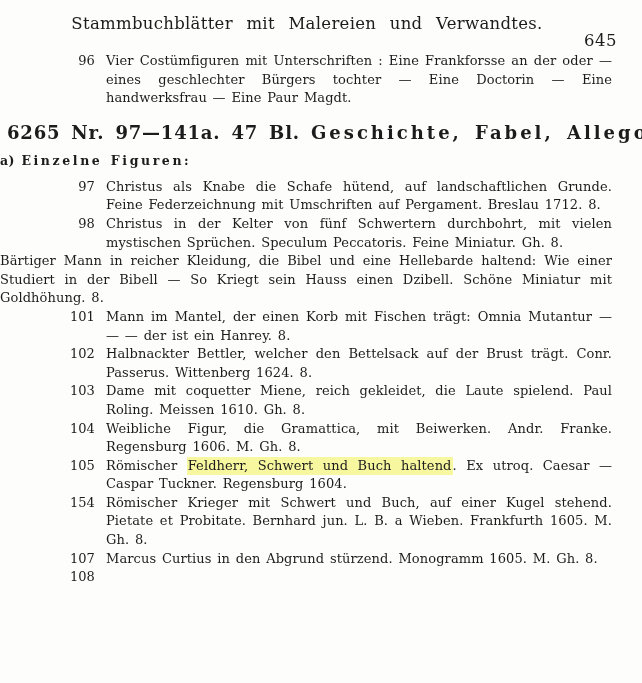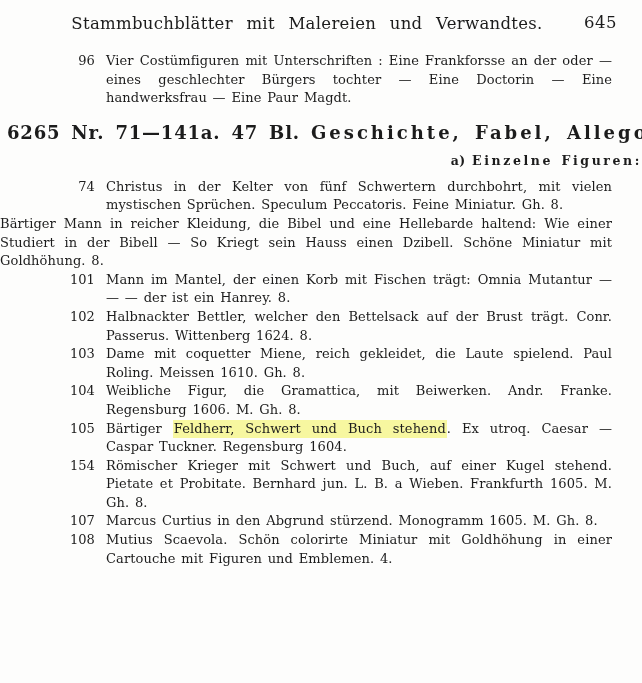--- a/index.html
+++ b/index.html
@@ -25,21 +25,21 @@
     padding-top: 13px;
     height: 24px;
     text-align: center;
     font-size: 16.5px;
     line-height: 22px;
     word-spacing: 8px;
     letter-spacing: 0.3px;
   }
   .running-head .title { display: inline-block; transform: translateX(-14px); }
   .running-head .pagenum {
-    position: absolute; right: 25px; top: 12px;
+    position: absolute; right: 25px; top: 30px;
     word-spacing: normal; letter-spacing: 0.5px;
   }
   
   .entries { width: 642px; }
   .entry { display: flex; padding-right: 30px; box-sizing: border-box; }
   .entry .num {
     flex: 0 0 106px;
     text-align: right;
     padding-right: 11px;
     box-sizing: border-box;
@@ -51,21 +51,21 @@
     margin: 13px 4px 0 7px;
     font-size: 18px;
     line-height: 24px;
     font-weight: bold;
     white-space: nowrap;
     letter-spacing: 0.8px;
     word-spacing: 4px;
   }
   .section-heading .spaced { letter-spacing: 3px; }
   .section-subheading {
-    text-align: right;
+    text-align: left;
     font-weight: bold;
     font-size: 12.5px;
     line-height: 17px;
     margin: 7px 0 9px 0;
     letter-spacing: 0.5px;
   }
   .section-subheading .spaced { letter-spacing: 2.6px; }
   
   .hl {
     background: var(--hl-color, #f7f7a0);
@@ -83,32 +83,36 @@
   </div>
 
   <div class="entries intro" id="intro-entries">
       <div class="entry">
         <div class="num">96</div>
         <div class="txt"><span>Vier Costümfiguren mit Unterschriften : Eine Frankforsse an der oder — eines geschlechter Bürgers tochter — Eine Doctorin — Eine handwerksfrau — Eine Paur Magdt.</span></div>
       </div>
     </div>
 
   <div class="section-heading">
-    <span>6265 Nr. 71—141a. 47 Bl.</span>
+    <span>6265 Nr. 97—141a. 47 Bl.</span>
     <span class="spaced">Geschichte, Fabel, Allegorie.</span>
   </div>
 
   <div class="section-subheading">
     <span>a)</span>
     <span class="spaced">Einzelne Figuren:</span>
   </div>
 
   <div class="entries" id="main-entries">
       <div class="entry">
-        <div class="num">74</div>
+        <div class="num">97</div>
+        <div class="txt"><span>Christus als Knabe die Schafe hütend, auf landschaftlichen Grunde. Feine Federzeichnung mit Umschriften auf Pergament. Breslau 1712. 8.</span></div>
+      </div>
+      <div class="entry">
+        <div class="num">98</div>
         <div class="txt"><span>Christus in der Kelter von fünf Schwertern durchbohrt, mit vielen mystischen Sprüchen. Speculum Peccatoris. Feine Miniatur. Gh. 8.</span></div>
       </div>
       <div class="entry">
         <div class="txt"><span>Bärtiger Mann in reicher Kleidung, die Bibel und eine Hellebarde haltend: Wie einer Studiert in der Bibell — So Kriegt sein Hauss einen Dzibell. Schöne Miniatur mit Goldhöhung. 8.</span></div>
       </div>
       <div class="entry">
         <div class="num">101</div>
         <div class="txt"><span>Mann im Mantel, der einen Korb mit Fischen trägt: Omnia Mutantur — — — der ist ein Hanrey. 8.</span></div>
       </div>
       <div class="entry">
@@ -118,29 +122,28 @@
       <div class="entry">
         <div class="num">103</div>
         <div class="txt"><span>Dame mit coquetter Miene, reich gekleidet, die Laute spielend. Paul Roling. Meissen 1610. Gh. 8.</span></div>
       </div>
       <div class="entry">
         <div class="num">104</div>
         <div class="txt"><span>Weibliche Figur, die Gramattica, mit Beiwerken. Andr. Franke. Regensburg 1606. M. Gh. 8.</span></div>
       </div>
       <div class="entry">
         <div class="num">105</div>
-        <div class="txt"><span>Bärtiger </span><span class="hl">Feldherr, Schwert und Buch stehend</span><span>. Ex utroq. Caesar — Caspar Tuckner. Regensburg 1604.</span></div>
+        <div class="txt"><span>Römischer </span><span class="hl">Feldherr, Schwert und Buch haltend</span><span>. Ex utroq. Caesar — Caspar Tuckner. Regensburg 1604.</span></div>
       </div>
       <div class="entry">
         <div class="num">154</div>
         <div class="txt"><span>Römischer Krieger mit Schwert und Buch, auf einer Kugel stehend. Pietate et Probitate. Bernhard jun. L. B. a Wieben. Frankfurth 1605. M. Gh. 8.</span></div>
       </div>
       <div class="entry">
         <div class="num">107</div>
         <div class="txt"><span>Marcus Curtius in den Abgrund stürzend. Monogramm 1605. M. Gh. 8.</span></div>
       </div>
       <div class="entry">
         <div class="num">108</div>
-        <div class="txt"><span>Mutius Scaevola. Schön colorirte Miniatur mit Goldhöhung in einer Cartouche mit Figuren und Emblemen. 4.</span></div>
       </div>
     </div>
 
 </div>
 
 </body></html>

